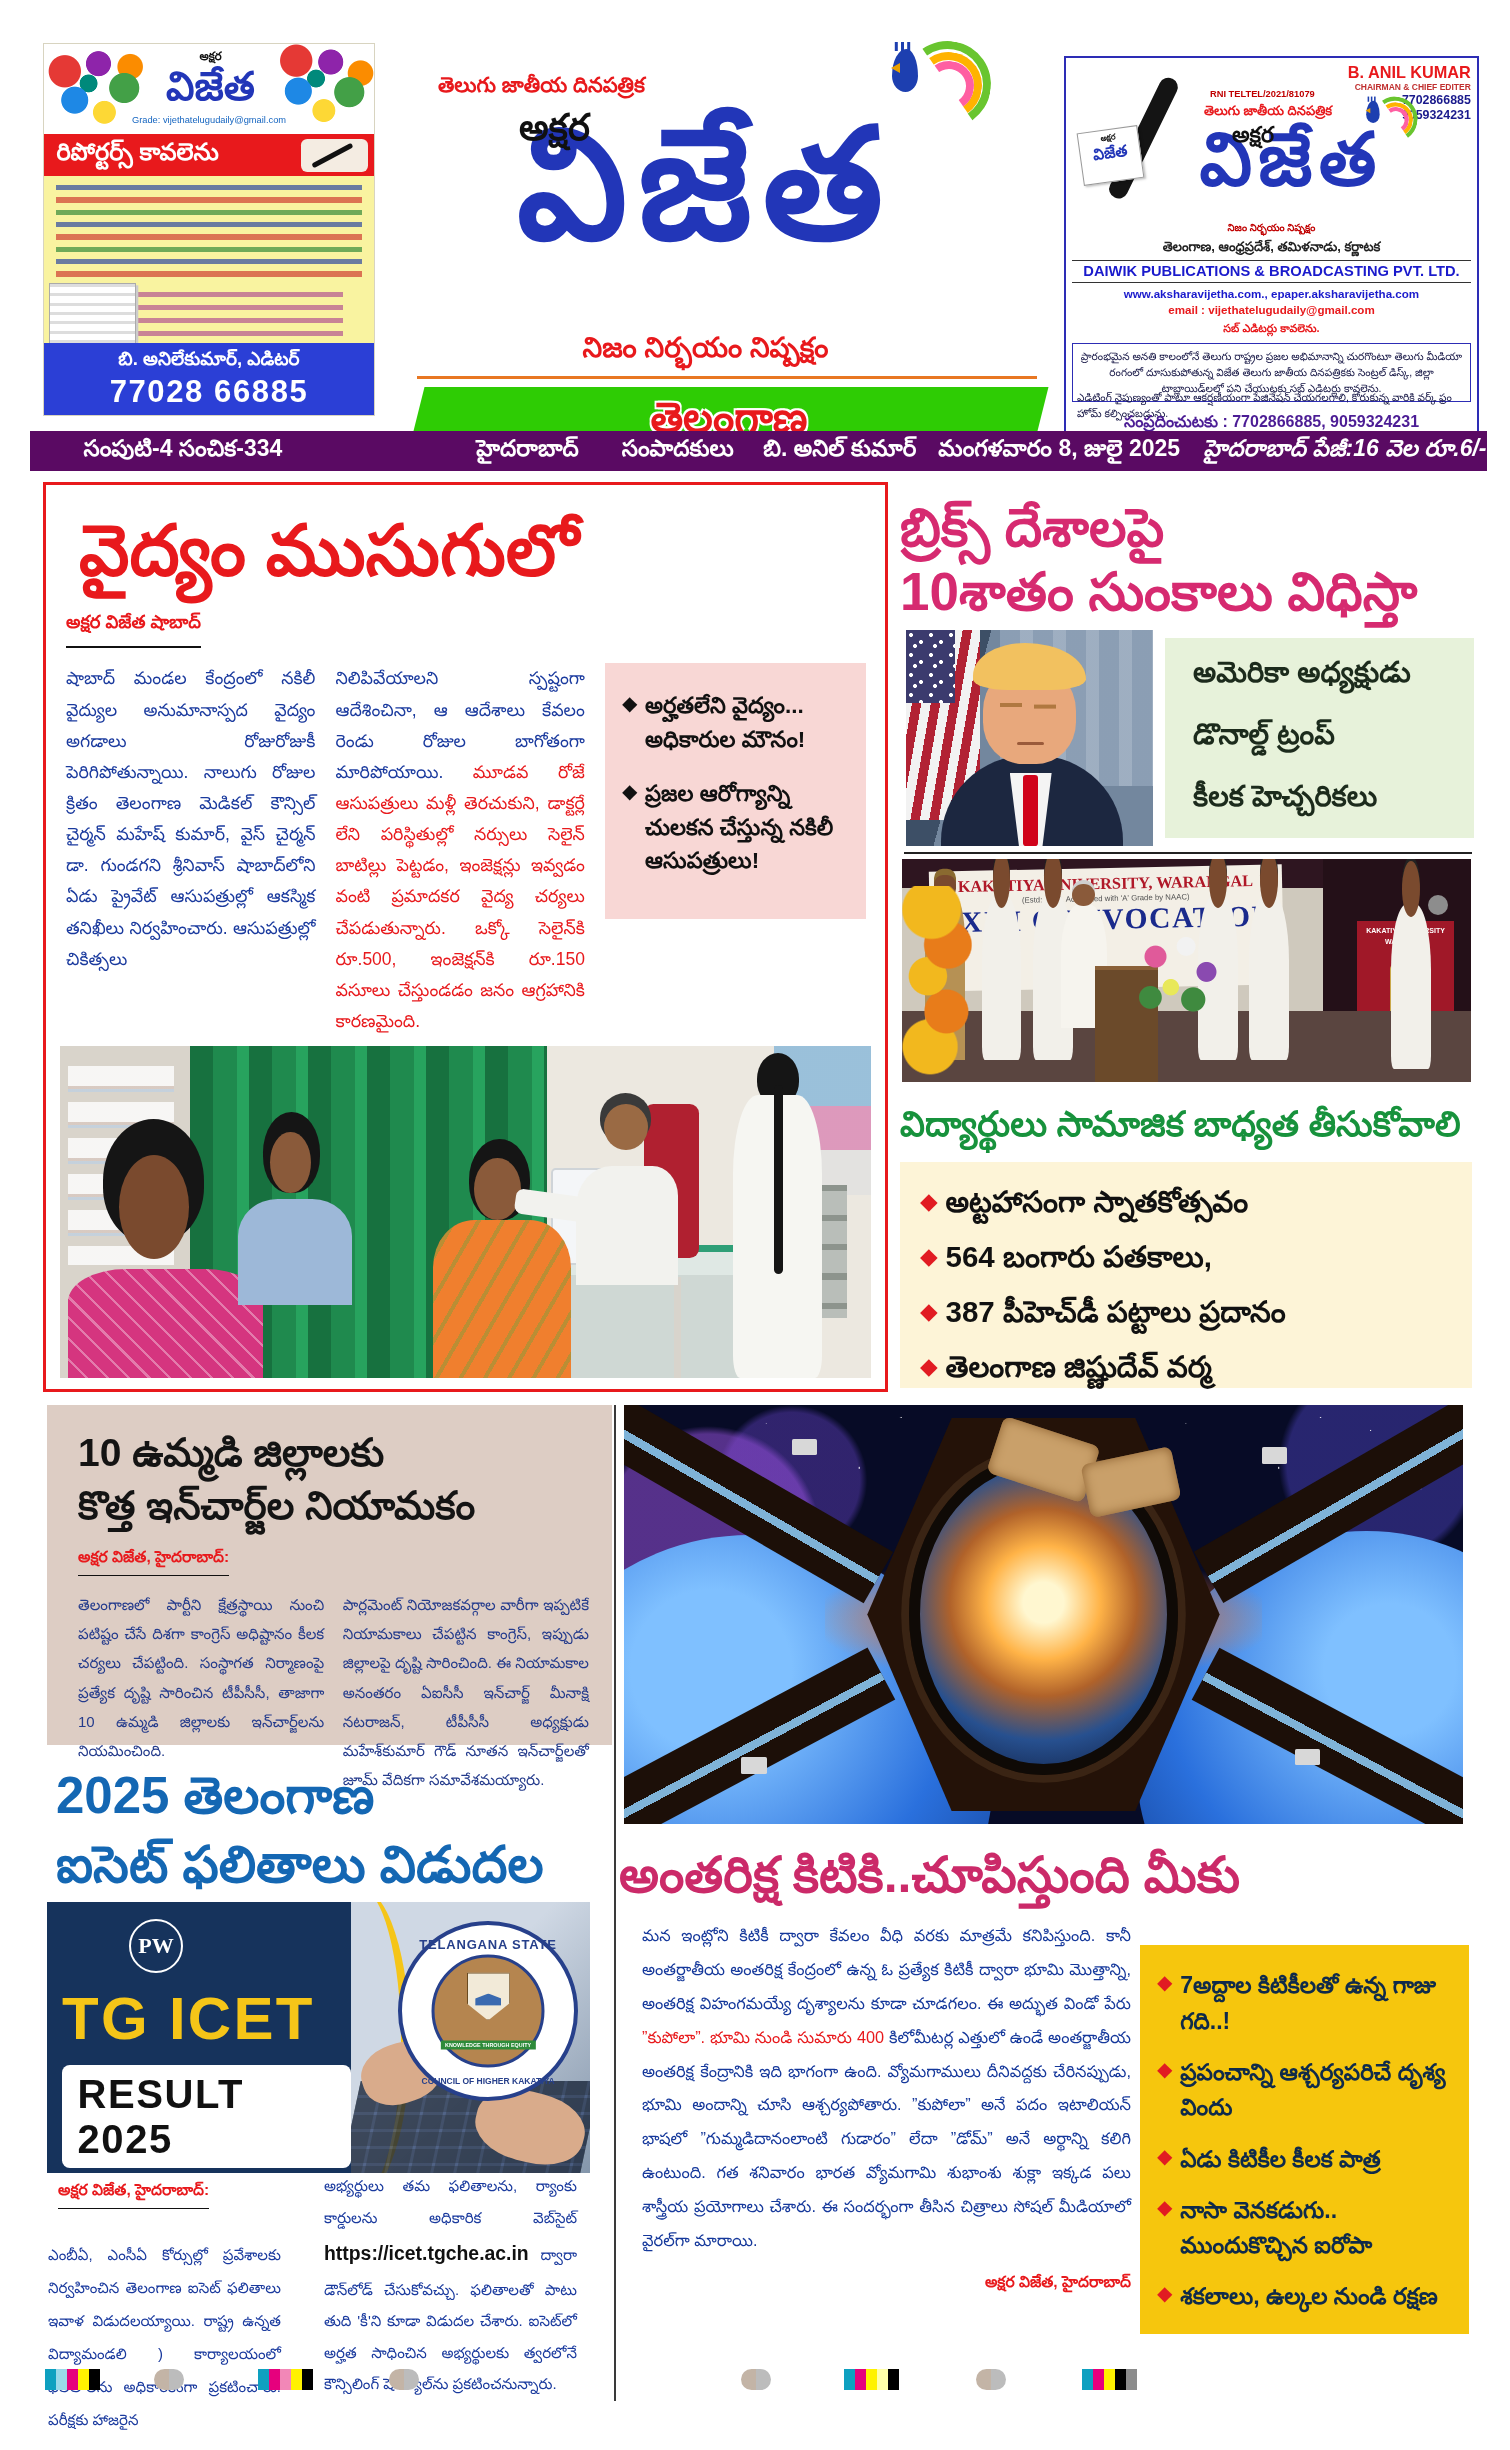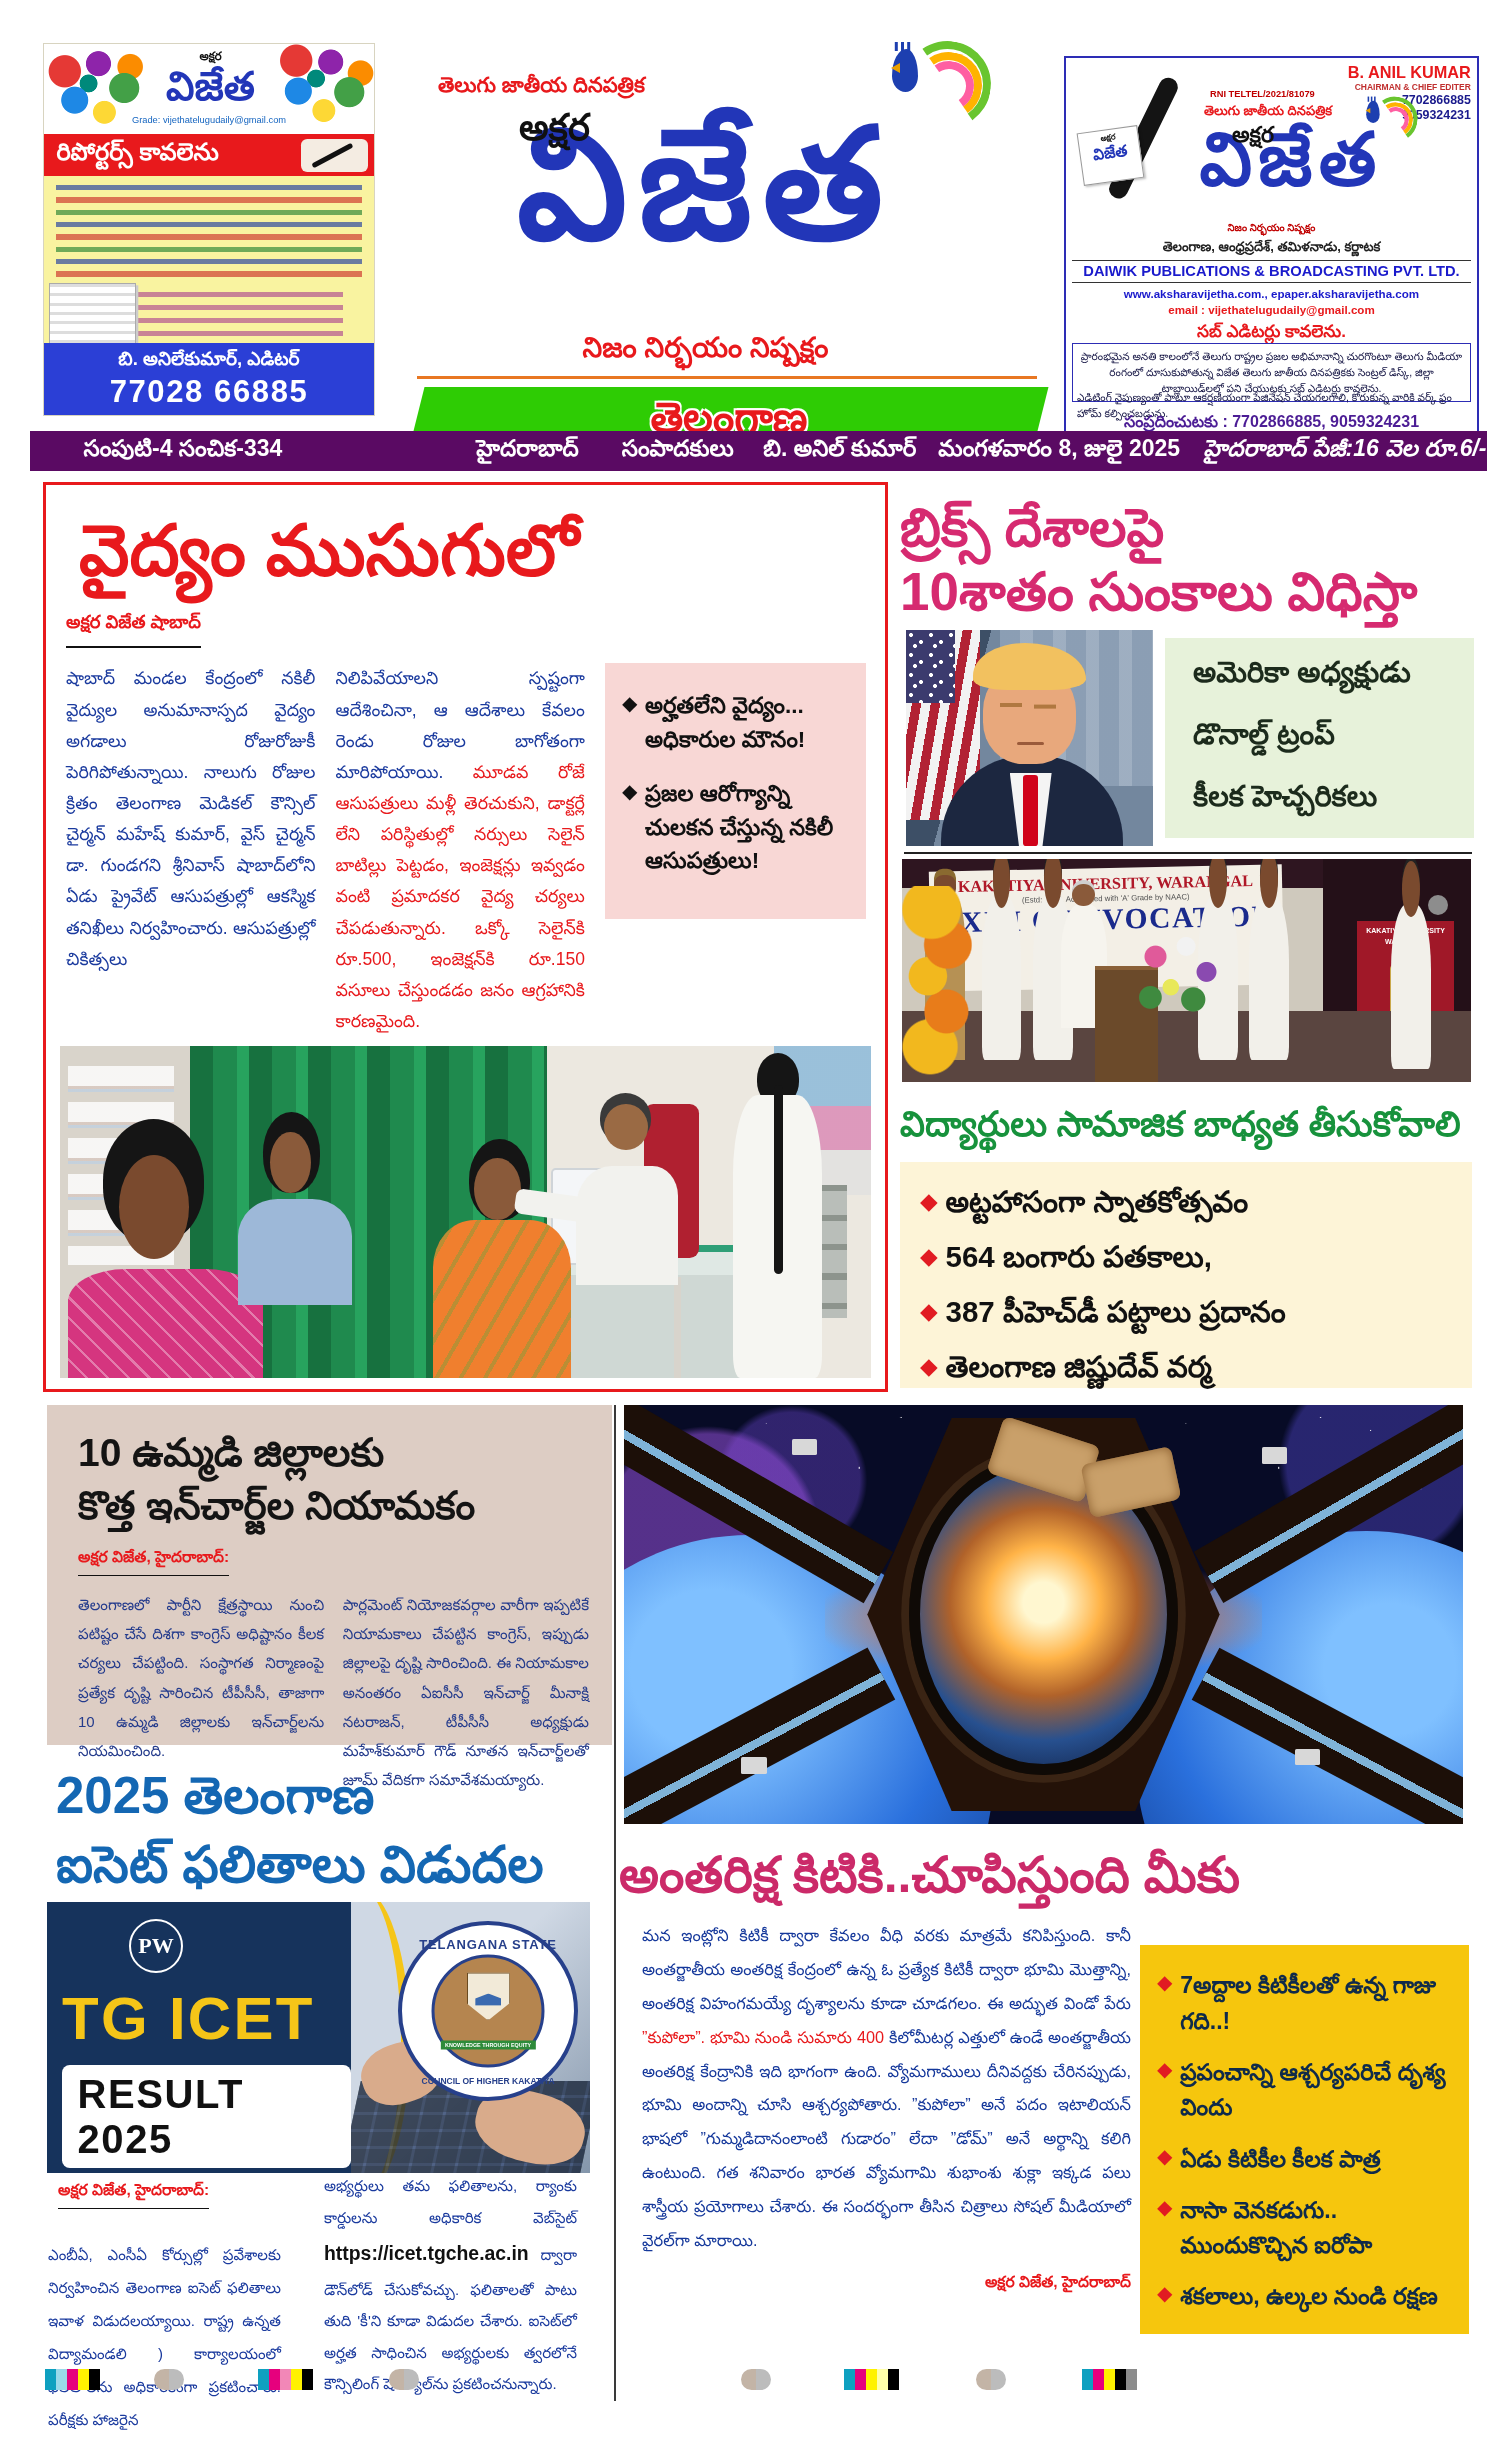--- a/index.html
+++ b/index.html
@@ -90,21 +90,21 @@
   .pb-prefix{position:absolute;left:166px;top:64px;font-size:22px;font-weight:bold;color:#111;z-index:2;}
   .pb-brand{position:absolute;left:93px;top:59px;width:264px;text-align:center;font-size:74px;font-weight:bold;
       color:#2236b8;letter-spacing:6.2px;text-shadow:1.6px 1.6px 0 #fff,-1.6px -1.6px 0 #fff;}
   #pubbox .peacock{left:296px;top:37px;}
   .pb-tag{position:absolute;left:0;right:0;top:164px;text-align:center;color:#c00000;font-size:10px;font-weight:bold;}
   .pb-states{position:absolute;left:0;right:0;top:181px;text-align:center;color:#222;font-size:13px;font-weight:bold;}
   .pb-comp{position:absolute;left:6.2px;right:6.2px;top:202px;text-align:center;color:#1a1acc;font-size:14.7px;font-weight:bold;
       border-top:1.6px solid #333;border-bottom:1.6px solid #333;padding:2.3px 0;}
   .pb-web{position:absolute;left:0;right:0;top:229px;text-align:center;color:#1a1acc;font-size:11.6px;font-weight:bold;}
   .pb-email{position:absolute;left:0;right:0;top:245px;text-align:center;color:#e8191c;font-size:11.6px;font-weight:bold;}
-  .pb-vac{position:absolute;left:0;right:0;top:264px;text-align:center;color:#e8191c;font-size:17px;font-weight:bold;}
+  .pb-vac{position:absolute;left:0;right:0;top:264px;text-align:center;color:#e8191c;font-size:11px;font-weight:bold;}
   .pb-p1{position:absolute;left:6.2px;right:6.2px;top:285px;border:1.6px solid #2d2db5;padding:3.9px 6.2px;
       font-size:10.5px;color:#101040;text-align:center;line-height:1.55;}
   .pb-p2{position:absolute;left:11px;right:11px;top:332px;font-size:10.5px;color:#101040;line-height:1.5;}
   .pb-contact{position:absolute;left:0;right:0;top:355px;text-align:center;font-size:16px;font-weight:bold;color:#4c1d95;}
 
   
   #infobar{left:29.5px;top:431px;width:1457px;height:40px;background:#5a0a63;color:#fff;display:flex;
       align-items:center;font-size:23px;font-weight:bold;}
   #infobar span{white-space:nowrap;}
   .ib-vol{margin-left:54px;}

